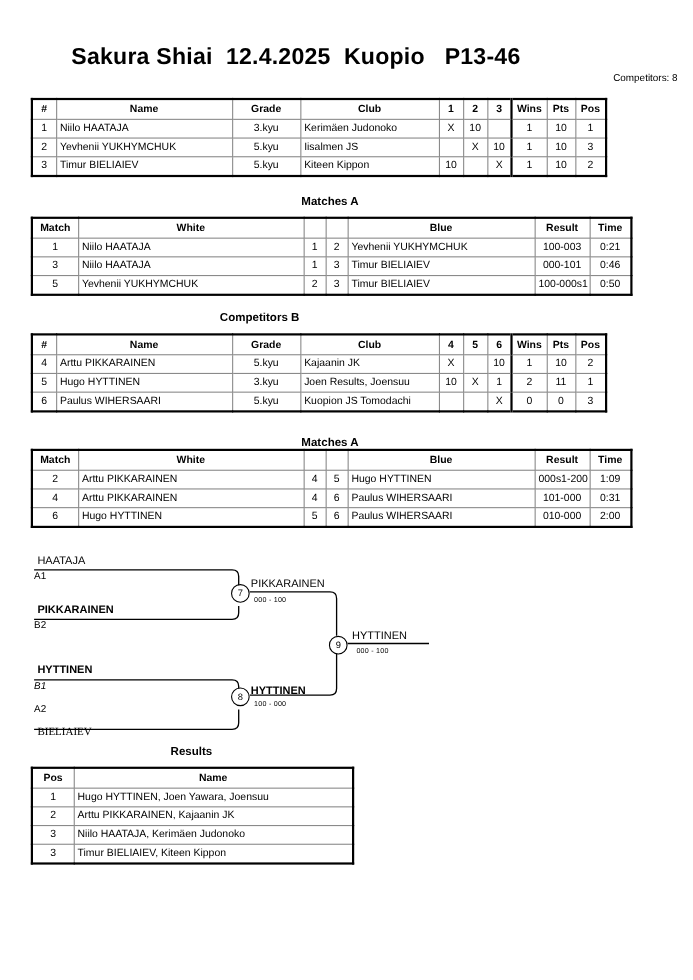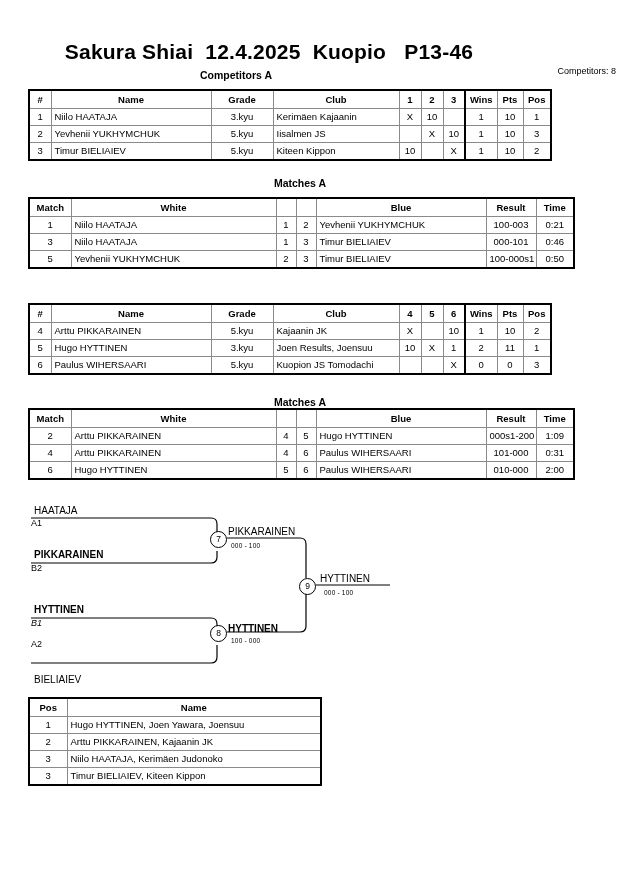--- a/index.html
+++ b/index.html
@@ -119,21 +119,20 @@
   }
 </style>
 </head>
 <body>
 
 <div class="page">
 
   <div class="title">Sakura Shiai  12.4.2025  Kuopio   P13-46</div>
   <div class="competitors-count">Competitors: 8</div>
 
-  <div class="caption" style="left:128px; top:69px; width:216px;">Competitors A</div>
 
   <table class="grid" id="tbl-comp-a" style="left:28px; top:89px; width:492px;">
     <colgroup>
       <col style="width:22px">
         <col style="width:160px">
         <col style="width:62px">
         <col style="width:126px">
       <col style="width:22px">
         <col style="width:22px">
         <col style="width:22px">
@@ -153,21 +152,21 @@
         <th class="thickleft">Wins</th>
         <th>Pts</th>
         <th>Pos</th>
       </tr>
     </thead>
     <tbody>
       <tr>
         <td class="c">1</td>
         <td class="l">Niilo HAATAJA</td>
         <td class="c">3.kyu</td>
-        <td class="l">Kerimäen Kajaanin</td>
+        <td class="l">Kerimäen Judonoko</td>
         <td class="c">X</td>
         <td class="c">10</td>
         <td class="c"></td>
         <td class="c thickleft">1</td>
         <td class="c">10</td>
         <td class="c">1</td>
       </tr>
       <tr>
         <td class="c">2</td>
         <td class="l">Yevhenii YUKHYMCHUK</td>
@@ -242,20 +241,21 @@
         <td class="l b">Yevhenii YUKHYMCHUK</td>
         <td class="c">2</td>
         <td class="c">3</td>
         <td class="l">Timur BIELIAIEV</td>
         <td class="c">100-000s1</td>
         <td class="c">0:50</td>
       </tr>
     </tbody>
   </table>
 
+  <div class="caption" style="left:128px; top:283px; width:216px;">Competitors B</div>
 
   <table class="grid" id="tbl-comp-b" style="left:28px; top:303px; width:492px;">
     <colgroup>
       <col style="width:22px">
         <col style="width:160px">
         <col style="width:62px">
         <col style="width:126px">
       <col style="width:22px">
         <col style="width:22px">
         <col style="width:22px">
@@ -392,35 +392,36 @@
 
   <div class="bk-label" style="left:34px; top:505px;">HAATAJA</div>
   <div class="bk-seed" style="left:31px; top:518px;">A1</div>
 
   <div class="bk-label bold" style="left:34px; top:549px;">PIKKARAINEN</div>
   <div class="bk-seed" style="left:31px; top:563px;">B2</div>
 
   <div class="bk-label bold" style="left:34px; top:604px;">HYTTINEN</div>
   <div class="bk-seed" style="left:31px; top:618px;font-style:italic;">B1</div>
 
-  <div class="bk-label" style="left:34px; top:674px;">BIELIAIEV</div>
+  <div class="bk-label" style="left:34px; top:660px;font-family:Liberation Serif, serif;">BIELIAIEV</div>
   <div class="bk-seed" style="left:31px; top:639px;">A2</div>
 
   <div class="bk-num" style="left:210px; top:531px;">7</div>
   <div class="bk-label" style="left:228px; top:526px;">PIKKARAINEN</div>
   <div class="bk-score" style="left:231px; top:542px;">000 - 100</div>
 
   <div class="bk-num" style="left:210px; top:625px;">8</div>
   <div class="bk-label bold" style="left:228px; top:623px;">HYTTINEN</div>
   <div class="bk-score" style="left:231px; top:637px;">100 - 000</div>
 
   <div class="bk-num" style="left:299px; top:578px;">9</div>
   <div class="bk-label" style="left:320px; top:573px;">HYTTINEN</div>
   <div class="bk-score" style="left:324px; top:589px;">000 - 100</div>
 
+  <div class="caption" style="left:28px; top:677px; width:292px;">Results</div>
 
   <table class="grid" id="tbl-results" style="left:28px; top:697px; width:292px;">
     <colgroup>
       <col style="width:38px">
         <col style="width:254px">
     </colgroup>
     <thead>
       <tr>
         <th>Pos</th>
         <th>Name</th>

